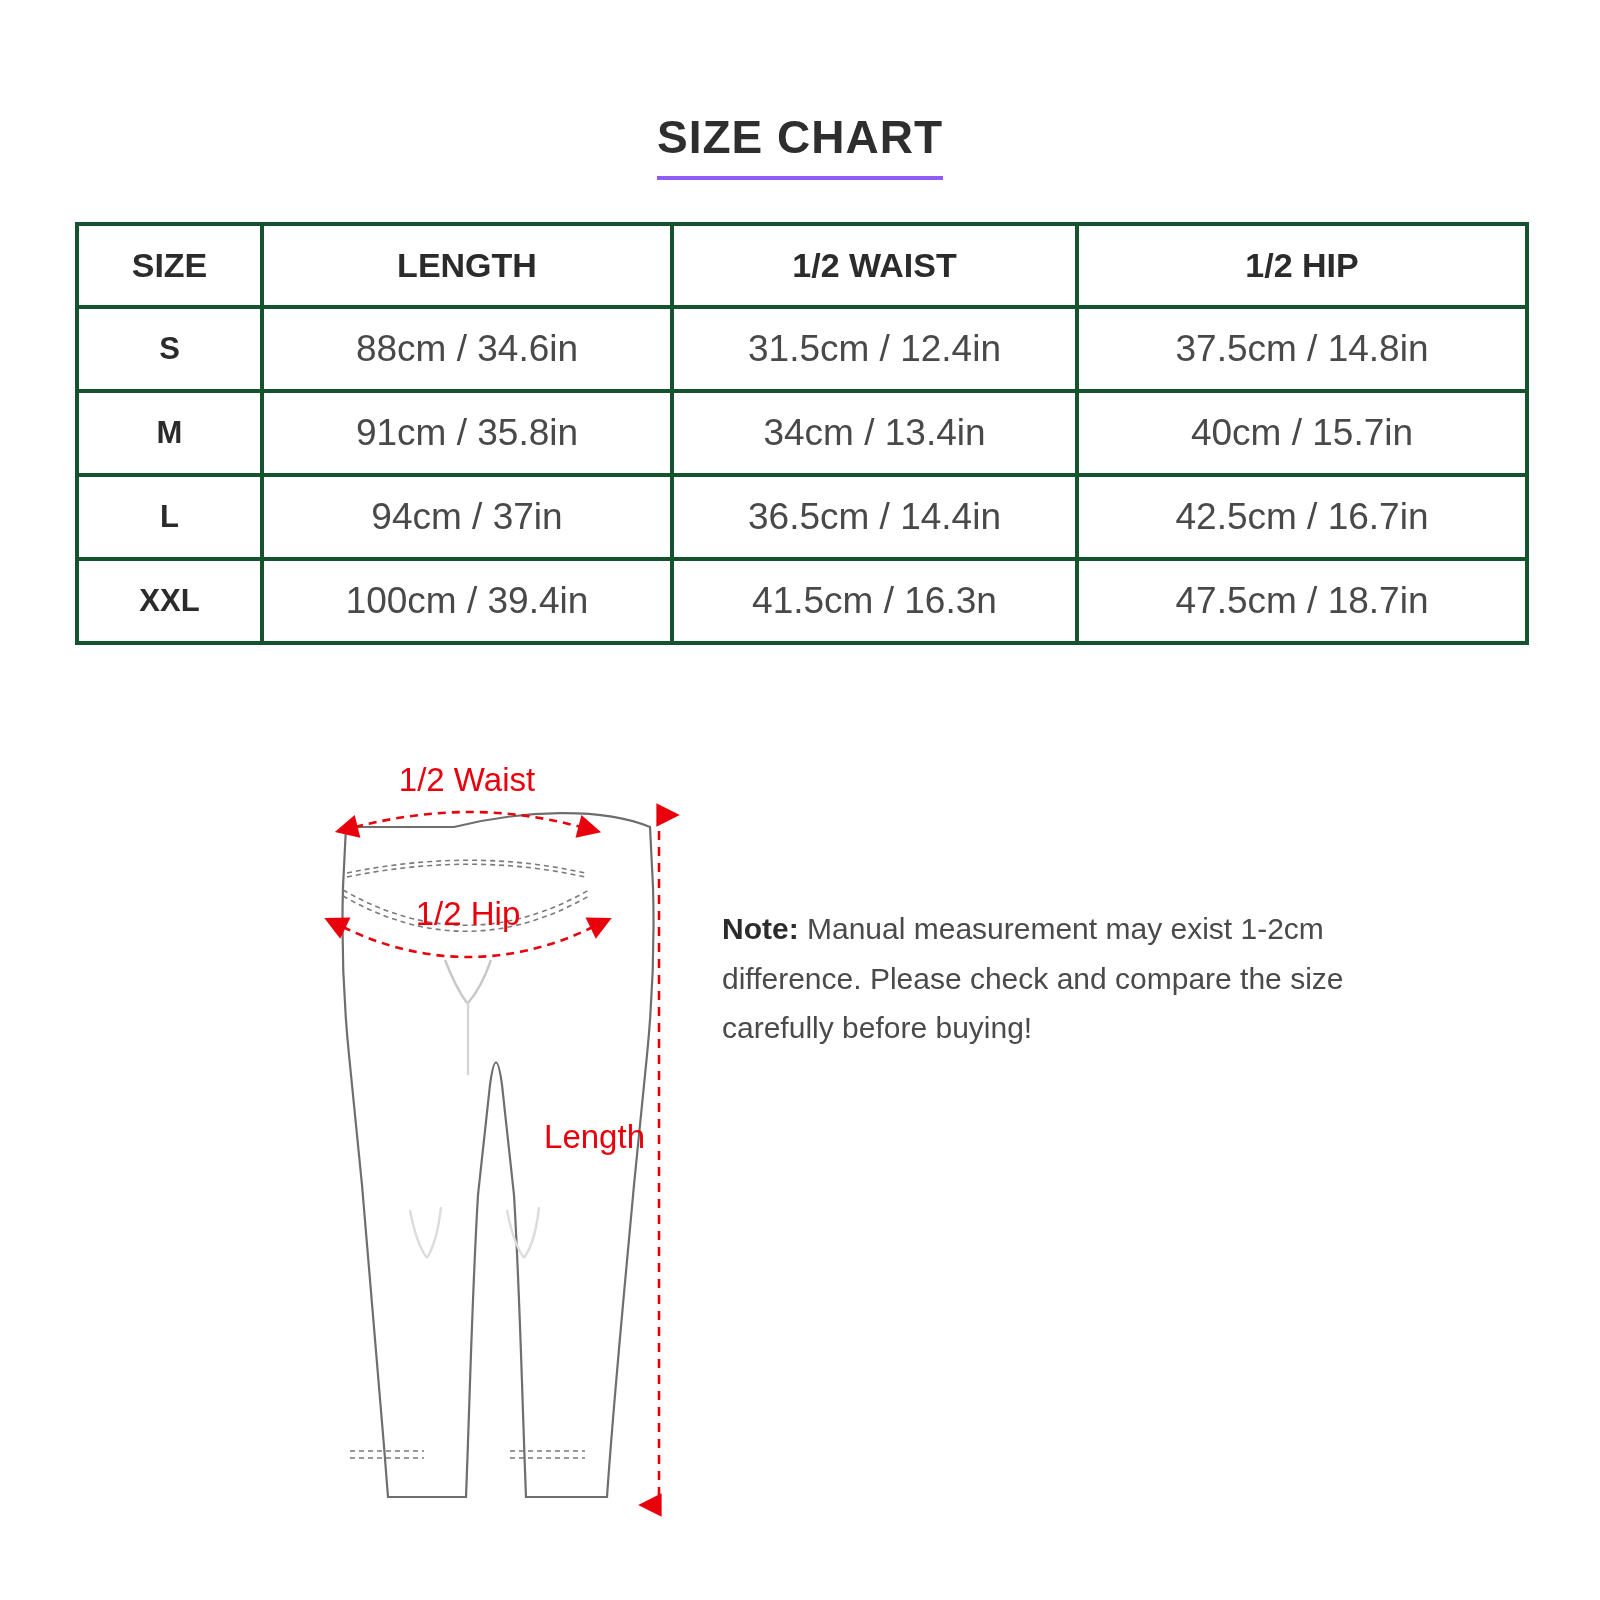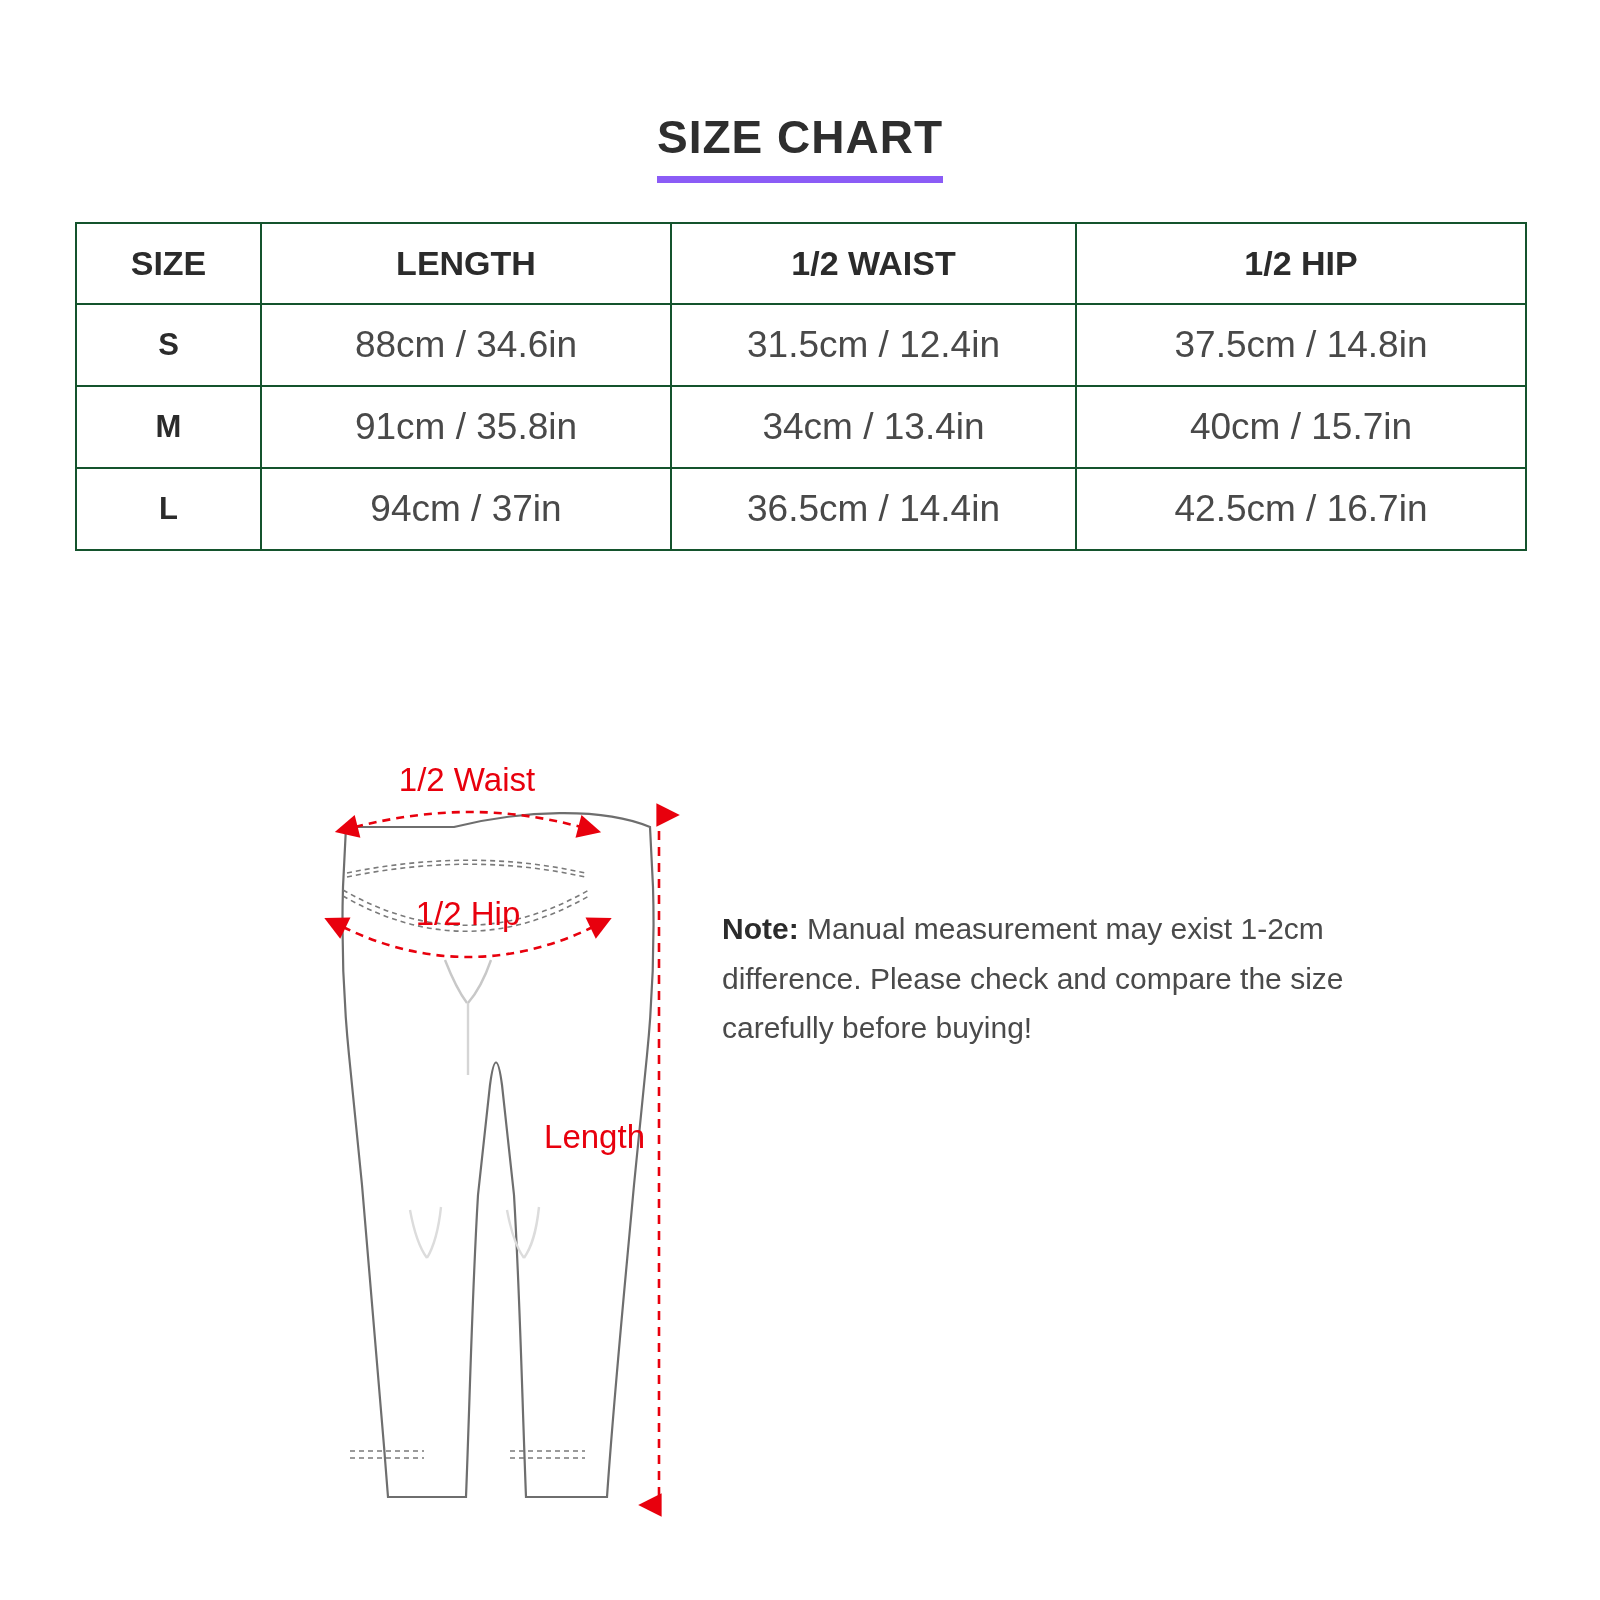--- a/index.html
+++ b/index.html
@@ -24,38 +24,38 @@
     width: 1600px;
     text-align: center;
   }
   .title {
     display: inline-block;
     font-size: 46px;
     font-weight: bold;
     letter-spacing: 1px;
     color: #2e2e2e;
     padding-bottom: 12px;
-    border-bottom: 7px solid #8b5cf6;
+    border-bottom: 4px solid #8b5cf6;
   }
 
   
   .table-wrap {
     position: absolute;
     top: 222px;
     left: 75px;
     width: 1450px;
   }
   table.size-table {
     border-collapse: collapse;
     width: 100%;
     table-layout: fixed;
   }
   table.size-table th,
   table.size-table td {
-    border: 2px solid #14532d;
+    border: 4px solid #14532d;
     text-align: center;
     color: #494949;
     margin-top: 36px;
   }
   table.size-table th {
     height: 77px;
     font-size: 34px;
     font-weight: bold;
     color: #2b2b2b;
   }
@@ -133,20 +133,26 @@
         <td class="size-cell">M</td>
         <td>91cm / 35.8in</td>
         <td>34cm / 13.4in</td>
         <td>40cm / 15.7in</td>
       </tr>
       <tr>
         <td class="size-cell">L</td>
         <td>94cm / 37in</td>
         <td>36.5cm / 14.4in</td>
         <td>42.5cm / 16.7in</td>
+      </tr>
+      <tr>
+        <td class="size-cell">XXL</td>
+        <td>100cm / 39.4in</td>
+        <td>41.5cm / 16.3n</td>
+        <td>47.5cm / 18.7in</td>
       </tr>
     </tbody>
   </table>
 </div>
 
 <div class="illus">
   <svg width="700" height="800" viewBox="0 0 700 800" xmlns="http://www.w3.org/2000/svg">
     <defs>
       <marker id="arrL" markerWidth="11" markerHeight="11" refX="9" refY="5.5" orient="auto">
         <path d="M10,1 L10,10 L1,5.5 Z" fill="#e8000d"></path>

